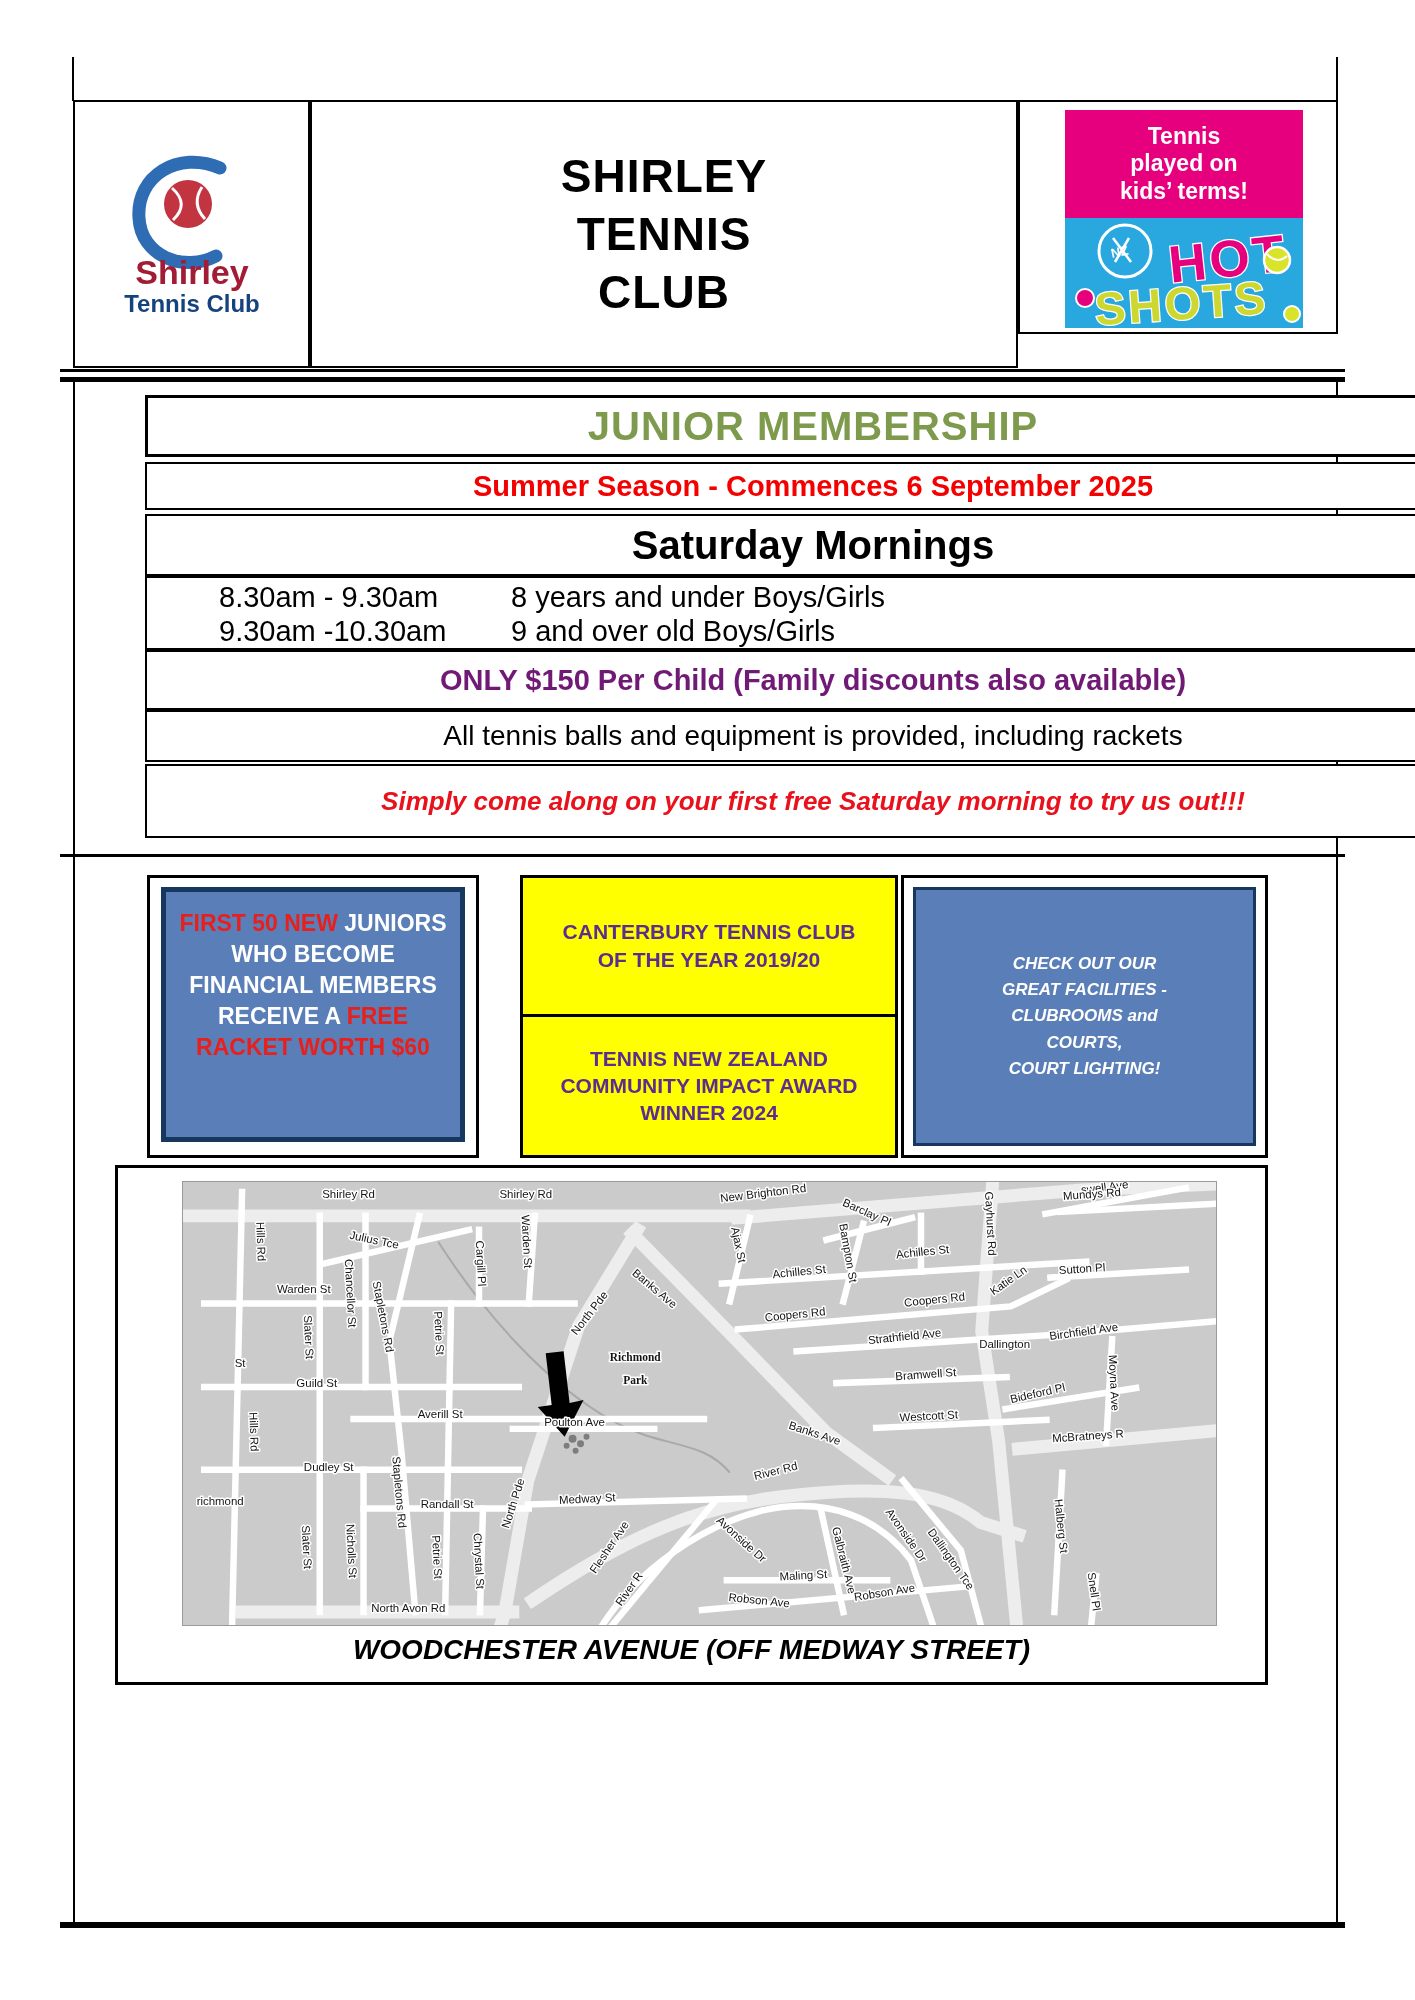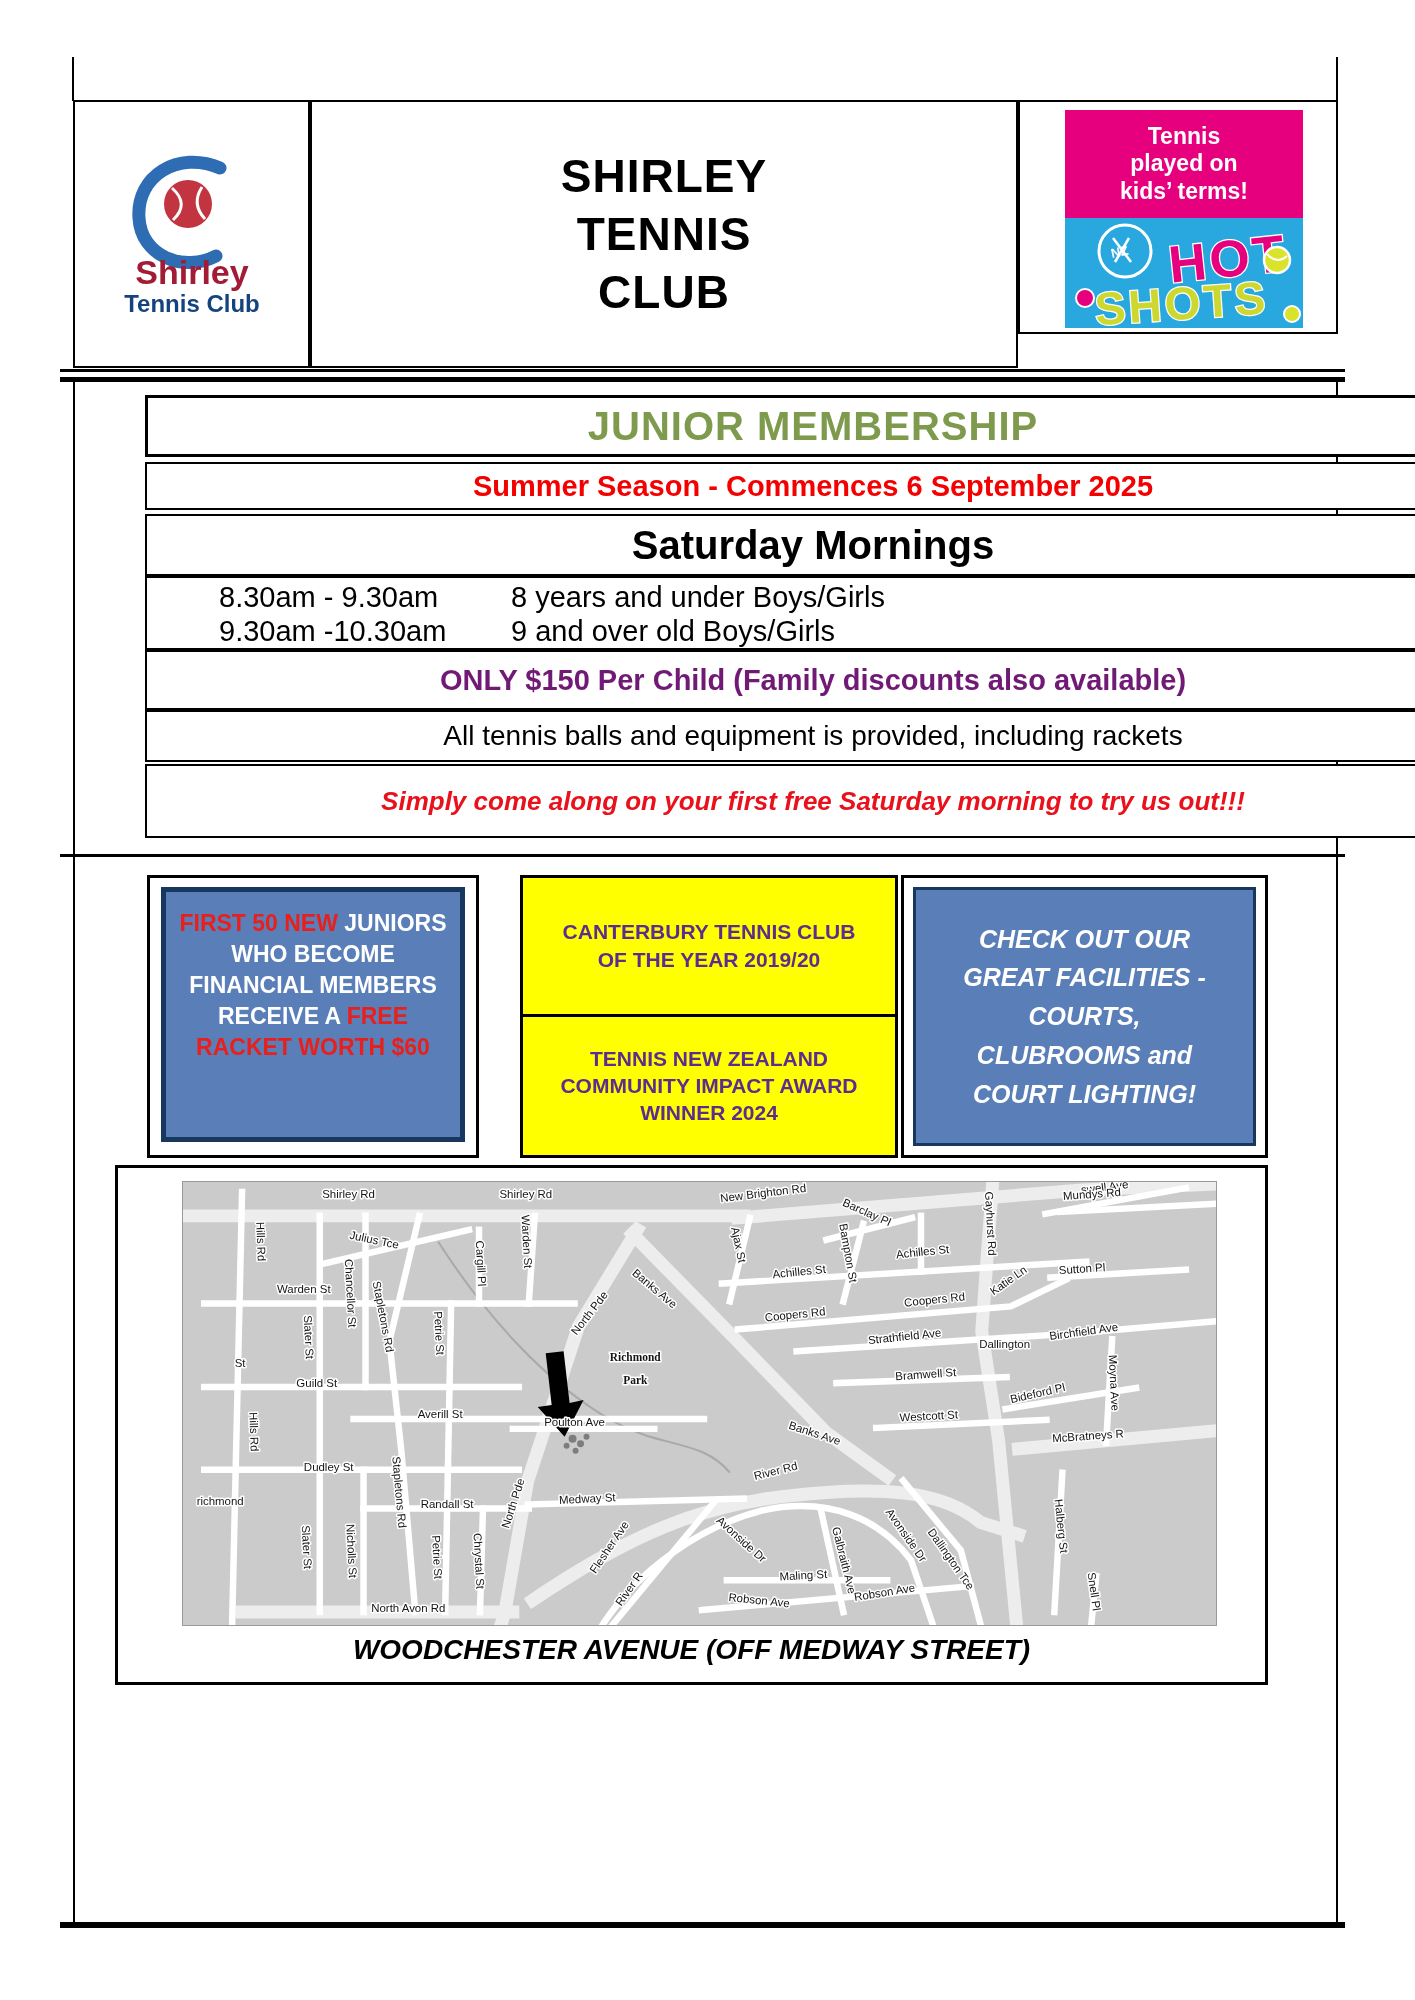--- a/index.html
+++ b/index.html
@@ -51,21 +51,21 @@
   #award-left  { left:147px; width:332px; }
   #award-left-inner { position:absolute; left:11px; top:9px; right:11px; bottom:13px; background:#5a7fb8;
                       border:5px solid #17375e; text-align:center; font-weight:bold; font-size:23px;
                       line-height:1.35; padding-top:16px; color:#fff; }
   #award-mid   { left:520px; width:378px; background:#ffff00; }
   .award-mid-cell { height:50%; display:flex; align-items:center; justify-content:center; text-align:center;
                     color:#5b2d8e; font-weight:bold; font-size:21px; line-height:1.3; padding:0 36px; }
   .award-mid-cell:first-child { border-bottom:3px solid #000; }
   #award-right { left:901px; width:367px; }
   #award-right-inner { position:absolute; left:9px; top:9px; right:9px; bottom:9px; background:#5a7fb8;
-                       border:3px solid #17375e; color:#fff; font-style:italic; font-weight:bold; font-size:25px;
+                       border:3px solid #17375e; color:#fff; font-style:italic; font-weight:bold; font-size:17px;
                        line-height:1.55; display:flex; flex-direction:column; justify-content:center; text-align:center; }
 
   
   #map-box { left:115px; top:1165px; width:1153px; height:520px; border:3px solid #000; background:#fff; }
   #map-svg { position:absolute; left:64px; top:13px; width:1035px; height:445px; background:#cbcbcb; border:1px solid #9a9a9a; }
   .rd-major { stroke:#ededed; stroke-width:13; fill:none; stroke-linecap:square; }
   .rd-minor { stroke:#ffffff; stroke-width:6.5; fill:none; stroke-linecap:square; }
   .river    { stroke:#a9a9a9; stroke-width:2; fill:none; }
   .ml  { font-family:"Liberation Sans", sans-serif; font-size:11.5px; fill:#141414;
          paint-order:stroke; stroke:#ffffff; stroke-width:3px; stroke-linejoin:round; text-anchor:middle; }
@@ -165,22 +165,22 @@
 
   <div class="award-outer" id="award-mid">
     <div class="award-mid-cell">CANTERBURY TENNIS CLUB OF THE YEAR 2019/20</div>
     <div class="award-mid-cell">TENNIS NEW ZEALAND COMMUNITY IMPACT AWARD WINNER 2024</div>
   </div>
 
   <div class="award-outer" id="award-right">
     <div id="award-right-inner">
         <div>CHECK OUT OUR</div>
         <div>GREAT FACILITIES -</div>
+        <div>CLUBROOMS and</div>
         <div>COURTS,</div>
-        <div>CLUBROOMS and</div>
         <div>COURT LIGHTING!</div>
       </div>
   </div>
 
   <div class="cell" id="map-box">
     <svg id="map-svg" viewBox="0 0 1035 445">
       <rect x="0" y="0" width="1035" height="445" fill="#cbcbcb"></rect>
       <path class="river" d="M255,60 C300,130 360,200 430,240 C480,268 520,258 548,292"></path>
 
       <g>

